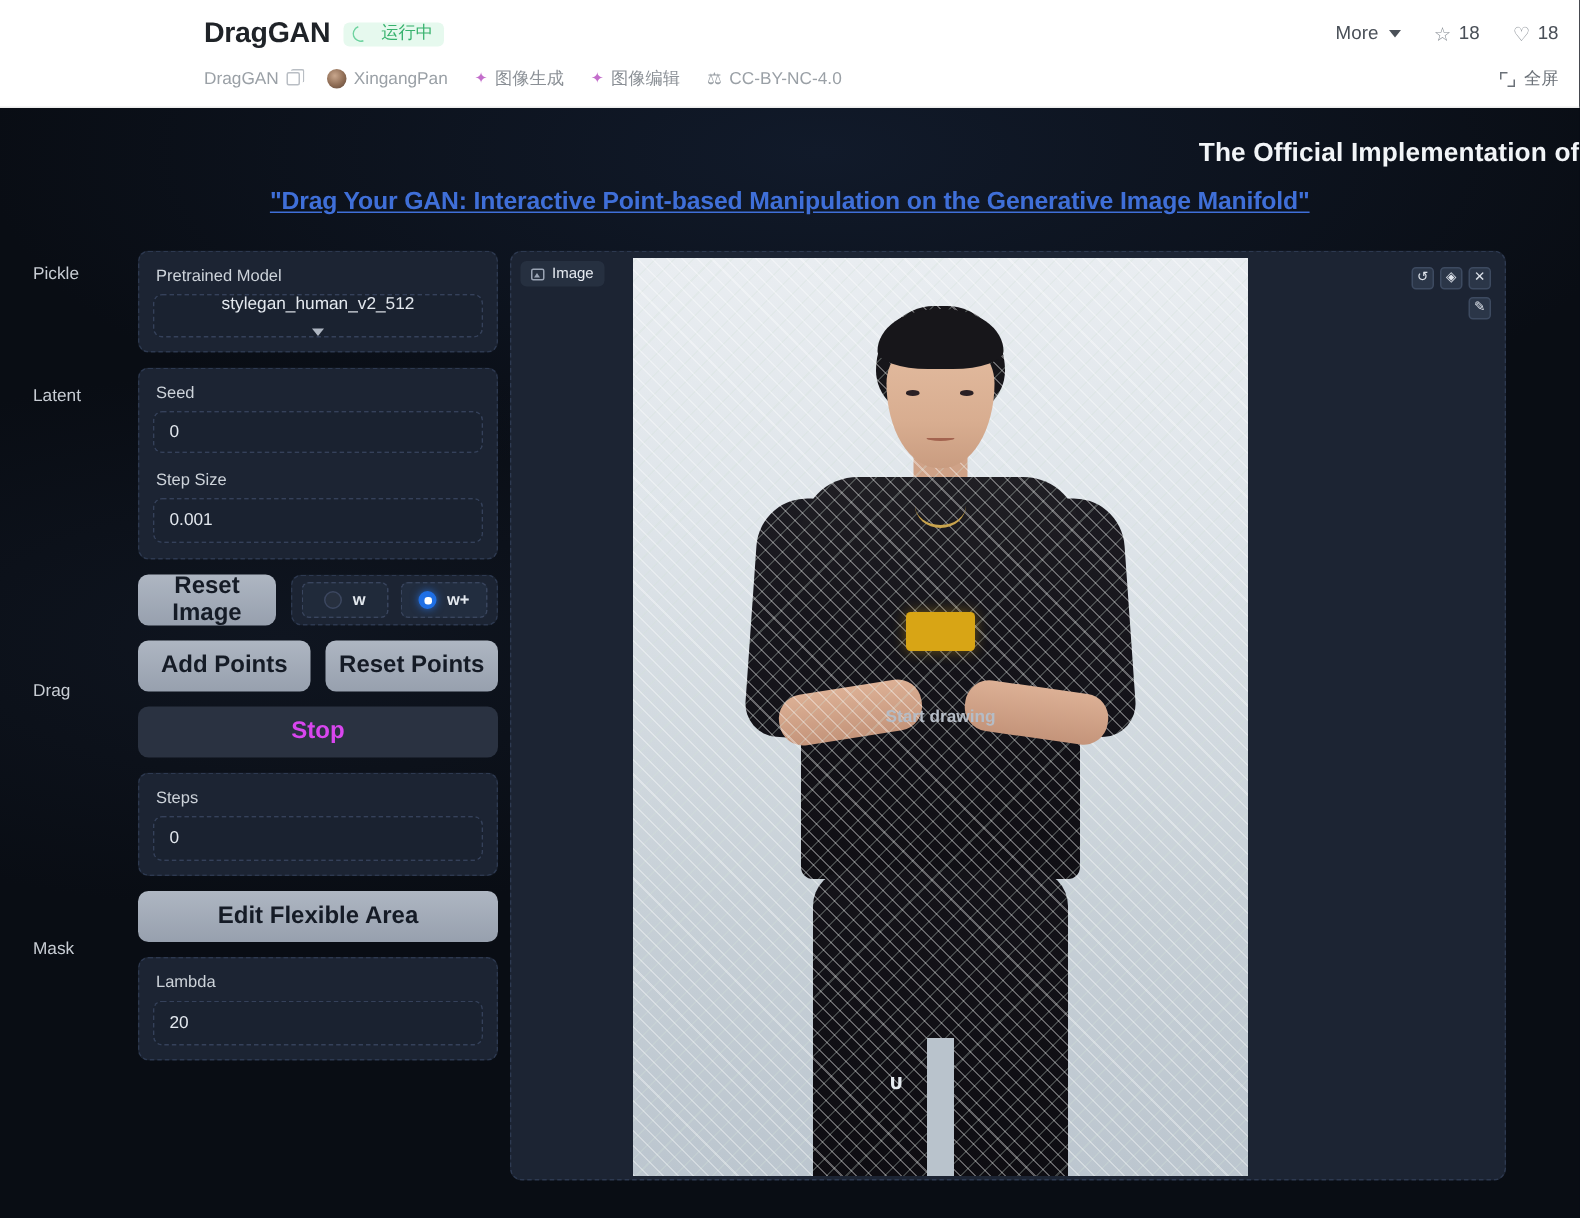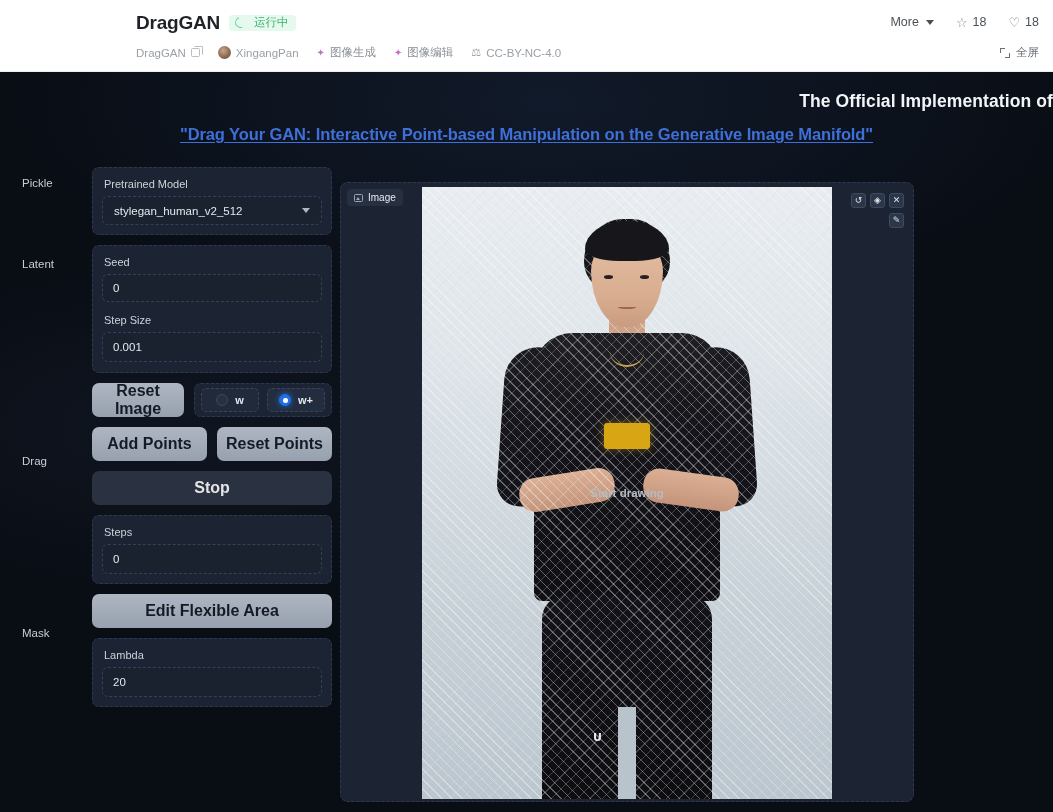--- a/index.html
+++ b/index.html
@@ -264,20 +264,21 @@
     background: #1a2230;
     border: 1px dashed #35415a;
     border-radius: 6px;
     height: 29px;
     display: flex;
     align-items: center;
     justify-content: space-between;
     padding: 0 11px;
     font-size: 11.5px;
     color: #e3e8ee;
+    flex-direction: column;
   }
   .sel-caret {
     width: 0; height: 0;
     border-left: 4.5px solid transparent;
     border-right: 4.5px solid transparent;
     border-top: 5.5px solid #aeb6c2;
   }
 
   .field-spacer { height: 11px; }
 
@@ -298,21 +299,21 @@
     display: flex;
     align-items: center;
     justify-content: center;
     border: none;
     cursor: pointer;
     font-family: "Liberation Sans", sans-serif;
   }
   .btn-wide { width: 100%; }
   .btn-disabled {
     background: #2a3241;
-    color: #e5e5e5;
+    color: #d946ef;
     cursor: default;
   }
   .btn-sm { flex: 0 0 92px; }
 
   .radio-wrap {
     flex: 1;
     background: #1c2433;
     border: 1px dashed #2d3950;
     border-radius: 7px;
     display: flex;
@@ -384,22 +385,22 @@
     flex: none;
   }
   .check-label {
     font-size: 11.5px;
     color: #e3e8ee;
   }
 
   
   .image-panel {
     position: absolute;
-    left: 340px; top: 15px;
-    width: 574px;
+    left: 340px; top: 0;
+    width: 664px;
     height: 620px;
     background: #1c2433;
     border: 1px dashed #2d3950;
     border-radius: 8px;
     overflow: hidden;
   }
 
   .img-tag {
     position: absolute;
     left: 6px; top: 6px;

